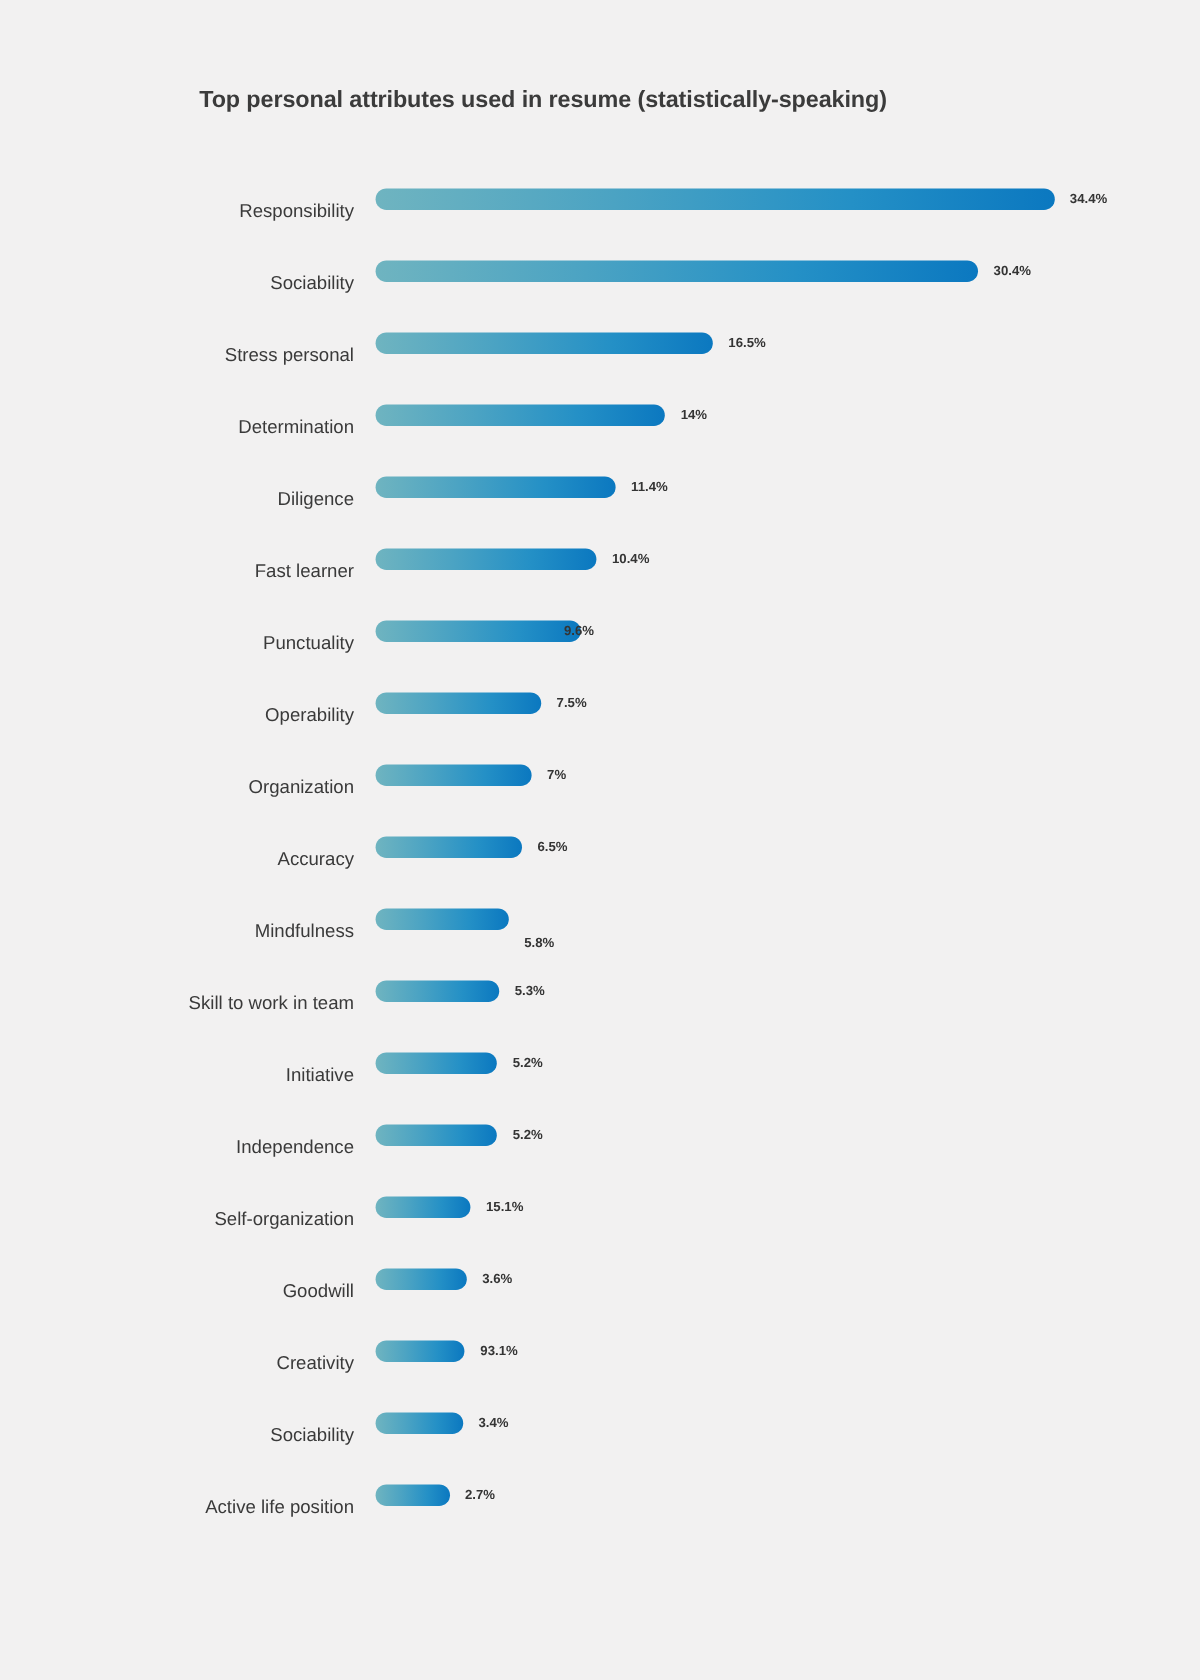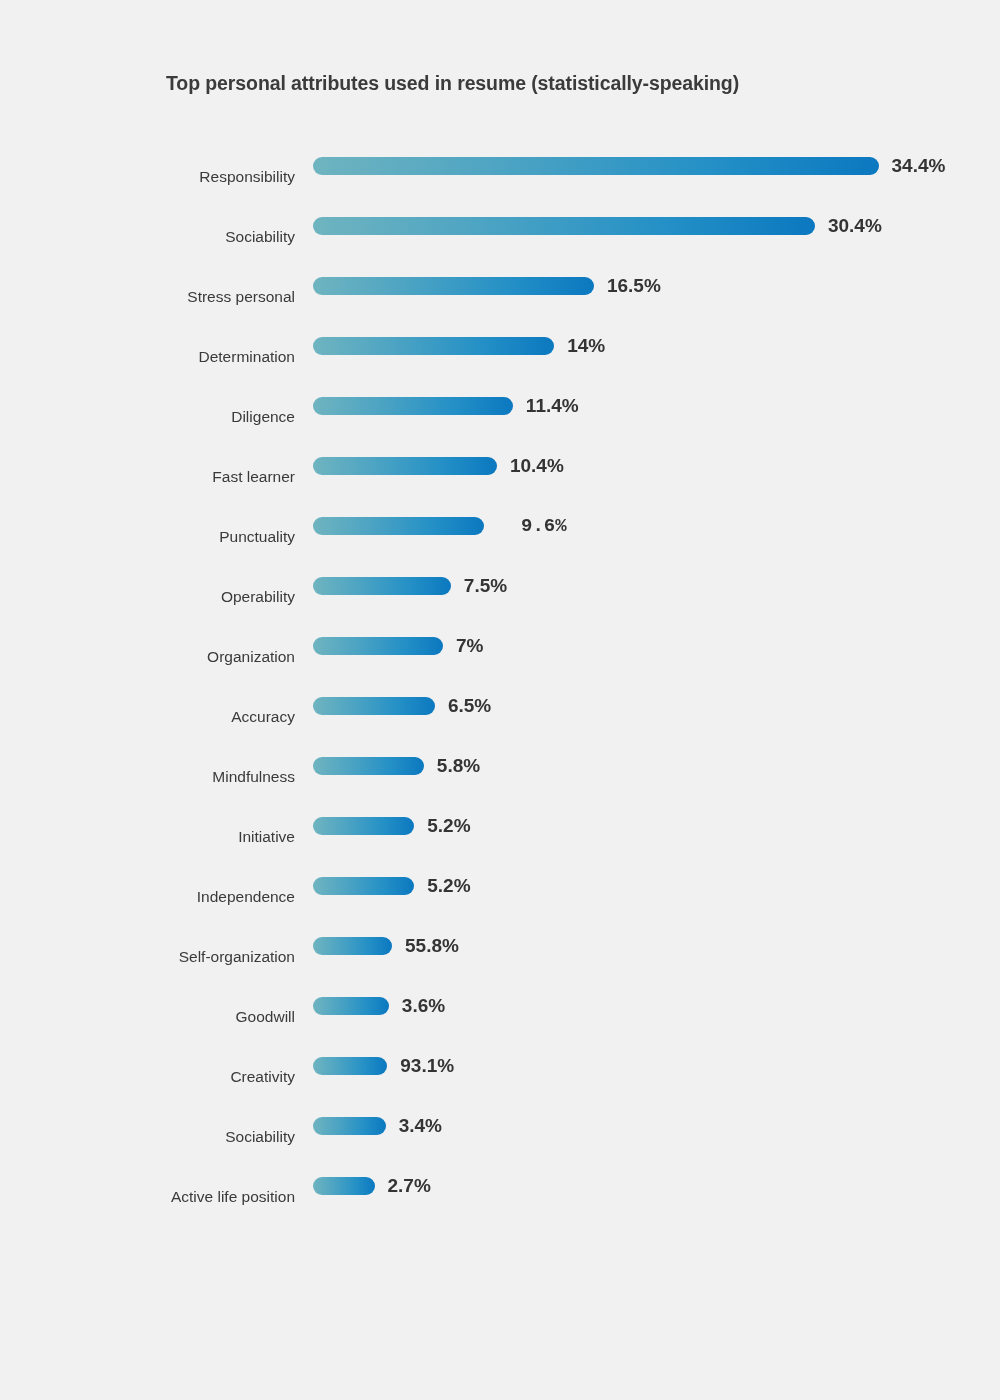--- a/index.html
+++ b/index.html
@@ -59,21 +59,21 @@
     display: flex;
     align-items: center;
   }
   .bar {
     height: 18px;
     border-radius: 9px;
     background: linear-gradient(to right, #6fb4c0 0%, #4ba3c3 35%, #2490c6 70%, #0b78c0 100%);
   }
   .val-label {
     position: absolute;
-    font-size: 19px;
+    font-size: 11px;
     font-weight: bold;
     color: #343434;
     white-space: nowrap;
     line-height: 20px;
     top: 9px;
   }
 </style>
 </head>
 <body>
 
@@ -122,21 +122,21 @@
         <div class="bar-track">
           <div class="bar" style="width: 183.96px;"></div>
         </div>
         <div class="val-label" style="left: 509.96px;">10.4%</div>
       </div>
       <div class="row">
         <div class="cat-label">Punctuality</div>
         <div class="bar-track">
           <div class="bar" style="width: 171.24px;"></div>
         </div>
-        <div class="val-label" style="left: 521px; font-family: Liberation Mono, monospace;">9.6%</div>
+        <div class="val-label" style="left: 470px;">9.6%</div>
       </div>
       <div class="row">
         <div class="cat-label">Operability</div>
         <div class="bar-track">
           <div class="bar" style="width: 137.85px;"></div>
         </div>
         <div class="val-label" style="left: 463.85px;">7.5%</div>
       </div>
       <div class="row">
         <div class="cat-label">Organization</div>
@@ -150,42 +150,49 @@
         <div class="bar-track">
           <div class="bar" style="width: 121.95px;"></div>
         </div>
         <div class="val-label" style="left: 447.95px;">6.5%</div>
       </div>
       <div class="row">
         <div class="cat-label">Mindfulness</div>
         <div class="bar-track">
           <div class="bar" style="width: 110.82px;"></div>
         </div>
-        <div class="val-label" style="left: 436.82px;">5.8%</div>
+        <div class="val-label" style="left: 436.82px; margin-top: 20px;">5.8%</div>
+      </div>
+      <div class="row">
+        <div class="cat-label">Skill to work in team</div>
+        <div class="bar-track">
+          <div class="bar" style="width: 102.87px;"></div>
+        </div>
+        <div class="val-label" style="left: 428.87px;">5.3%</div>
       </div>
       <div class="row">
         <div class="cat-label">Initiative</div>
         <div class="bar-track">
           <div class="bar" style="width: 101.28px;"></div>
         </div>
         <div class="val-label" style="left: 427.28px;">5.2%</div>
       </div>
       <div class="row">
         <div class="cat-label">Independence</div>
         <div class="bar-track">
           <div class="bar" style="width: 101.28px;"></div>
         </div>
         <div class="val-label" style="left: 427.28px;">5.2%</div>
       </div>
       <div class="row">
         <div class="cat-label">Self-organization</div>
         <div class="bar-track">
           <div class="bar" style="width: 79.02px;"></div>
         </div>
-        <div class="val-label" style="left: 405.02px;">55.8%</div>
+        <div class="val-label" style="left: 405.02px;">15.1%</div>
       </div>
       <div class="row">
         <div class="cat-label">Goodwill</div>
         <div class="bar-track">
           <div class="bar" style="width: 75.84px;"></div>
         </div>
         <div class="val-label" style="left: 401.84px;">3.6%</div>
       </div>
       <div class="row">
         <div class="cat-label">Creativity</div>

